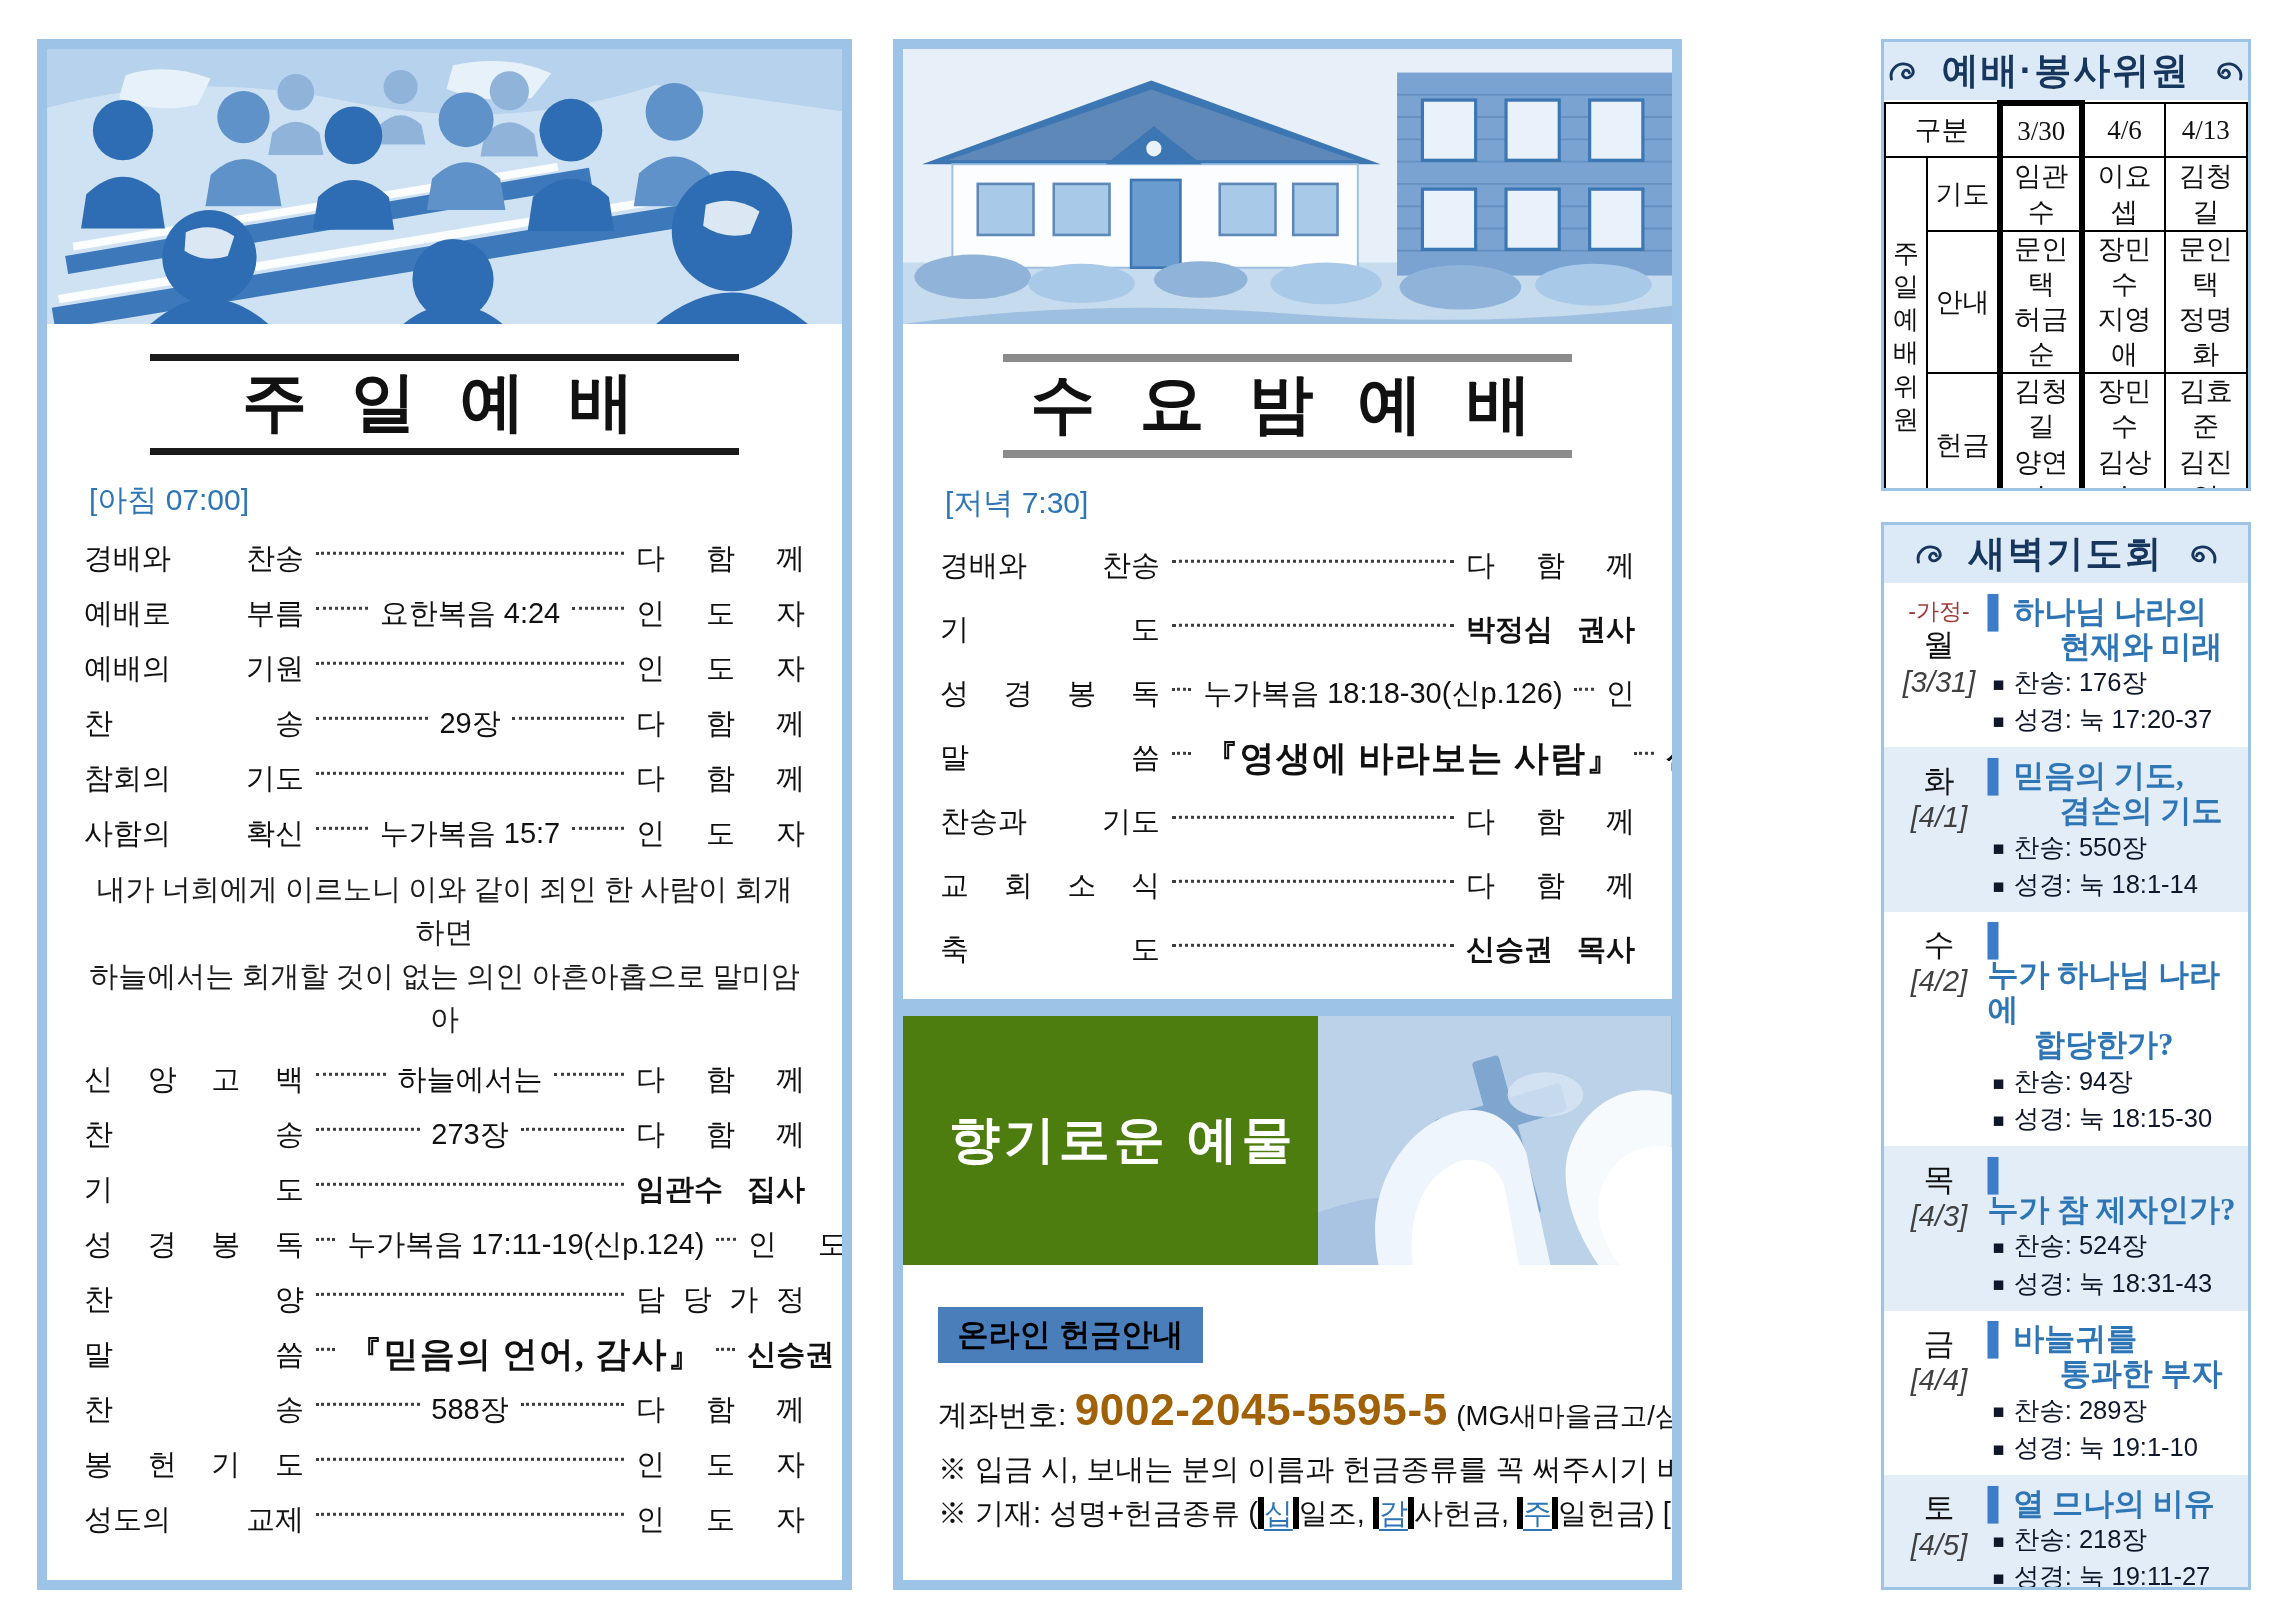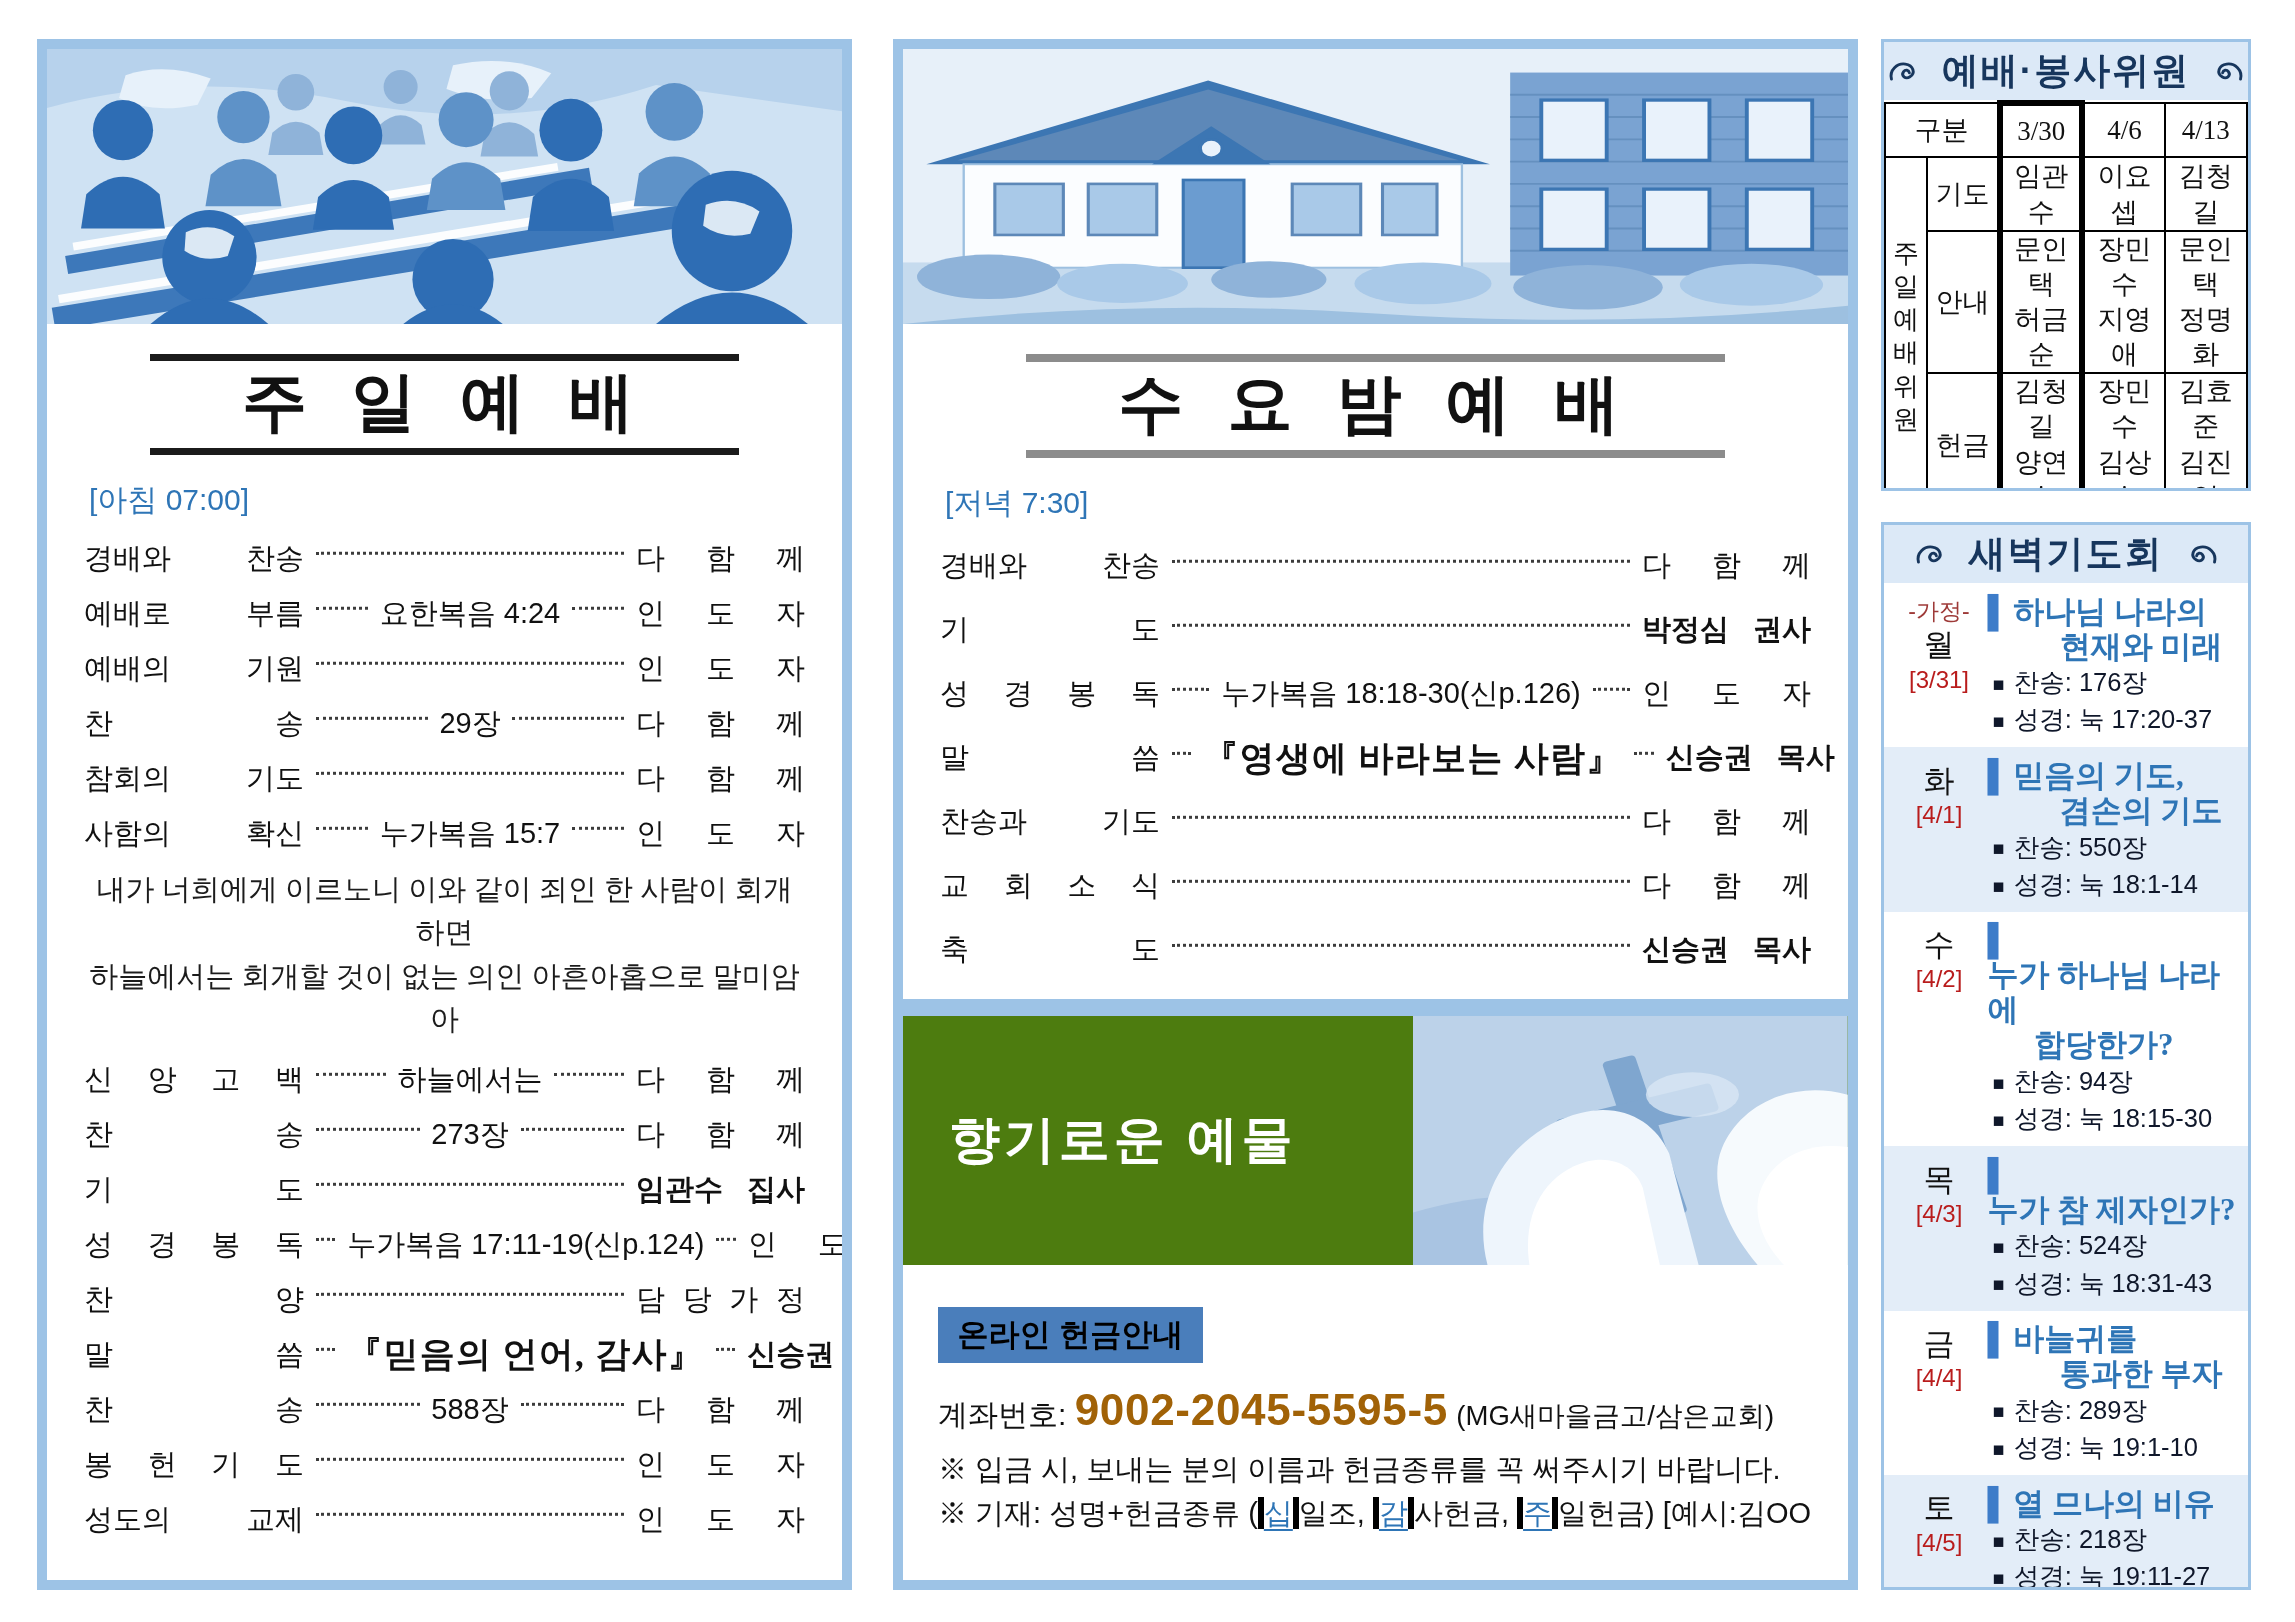--- a/index.html
+++ b/index.html
@@ -7,21 +7,21 @@
     width:2295px;height:1623px;position:relative;background:#ffffff;
     font-family:"Liberation Sans", sans-serif;color:#111;
     -webkit-font-smoothing:antialiased;
   }
   
   .panel{
     position:absolute;top:39px;box-sizing:border-box;background:#fff;
     border:10.5px solid #9DC3E6;overflow:hidden;
   }
   #panel-sunday{left:37px;width:815px;height:1551px;}
-  #panel-wednesday{left:893px;width:965px;height:1551px;}
+  #panel-wednesday{left:893px;width:789px;height:1551px;}
   .hero{height:275px;width:100%;display:block;}
   .hero svg{display:block;width:100%;height:100%;}
   .title-block{width:74%;margin:30px auto 0;}
   .rule{height:6.5px;background:#1b1b1b;}
   #panel-wednesday .rule{background:#8c8c8c;height:7.9px;}
   .panel-title{
     text-align:center;font-size:65px;font-weight:bold;letter-spacing:13px;
     padding:7.9px 0 11.8px;line-height:1.05;white-space:nowrap;
   }
   .time{margin:25px 0 5.2px 42px;font-size:30px;color:#2E75B6;}
@@ -94,21 +94,21 @@
   .hl{border-left:6.5px solid #000 !important;border-right:6.5px solid #000 !important;}
   .hl-top{border-top:6.5px solid #000 !important;}
   .hl-bottom{border-bottom:6.5px solid #000 !important;}
   
   .dawn-entry{display:flex;padding:10.5px 9.2px 9.2px 6.5px;}
   .dawn-entry.alt{background:#E3EDF8;}
   .dawn-left{flex:none;width:97px;text-align:center;padding-top:3.9px;}
   .dawn-prefix{color:#9E3A38;font-size:23px;height:29px;line-height:29px;}
   .dawn-prefix:empty{height:0;}
   .dawn-day{font-family:"Liberation Serif", serif;font-size:31px;line-height:1.2;}
-  .dawn-date{font-size:24px;line-height:1.3;color:#b91c1c;}
+  .dawn-date{font-size:29px;line-height:1.3;color:#404040;font-style:italic;}
   .dawn-right{flex:1;}
   .dawn-title{
     color:#2E75B6;font-family:"Liberation Serif", serif;font-weight:bold;
     font-size:31px;line-height:35px;
   }
   .tbar{color:#3D7CC9;margin-right:3.9px;}
   .ttext{display:inline-block;white-space:pre-wrap;vertical-align:top;}
   .dawn-bullet{font-size:25.5px;line-height:33px;margin-top:2.6px;padding-left:5.2px;color:#0f172a;}
   .bsq{font-size:19.6px;vertical-align:middle;margin-right:9.2px;}
 </style>

